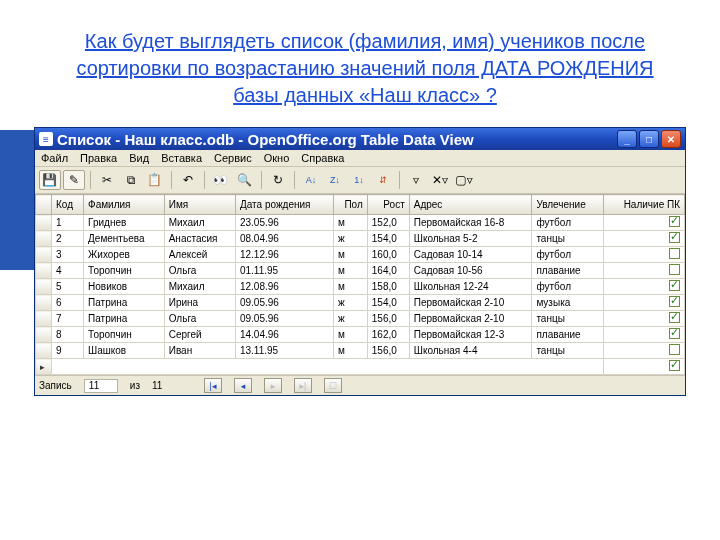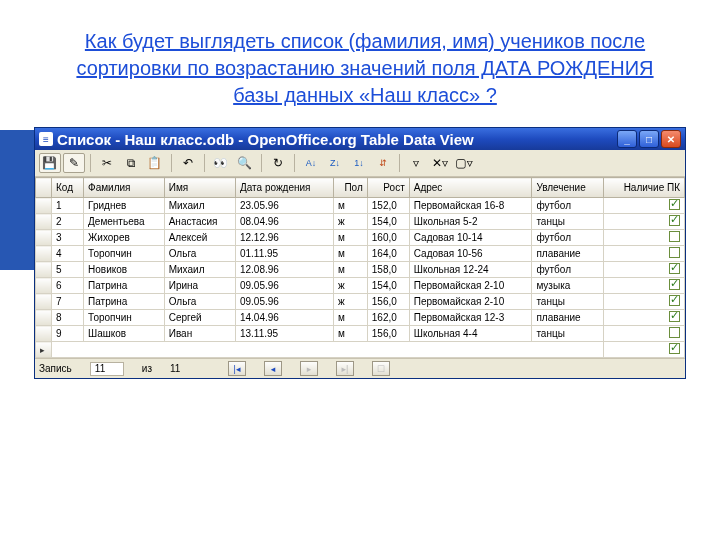--- a/index.html
+++ b/index.html
@@ -77,21 +77,21 @@
     width:16px;
   }
   .rowhead.current::before { content:"▸"; color:#333; font-size:9px; }
   .ck { display:inline-block; width:11px; height:11px; border:1px solid #6b8e3c; background:#fff; position:relative; }
   .ck.checked::after {
     content:"✓"; position:absolute; top:-3px; left:0; font-size:11px; color:#2a7a1a;
   }
   .empty-cell { height:14px; }
   .statusbar {
     background:#ece9d8; border-top:1px solid #c9c3b1;
-    padding:2px 4px; display:flex; align-items:center; gap:18px; font-size:10px;
+    padding:2px 4px; display:flex; align-items:center; gap:12px; font-size:10px;
   }
   .statusbar .field {
     background:#fff; border:1px solid #b8b2a0; padding:0 4px; min-width:34px; height:14px;
     display:inline-flex; align-items:center;
   }
   .navbtn {
     width:18px; height:15px; border:1px solid #9d9785;
     background: linear-gradient(to bottom,#fdfdfb,#e3e0d2);
     display:flex; align-items:center; justify-content:center; font-size:9px; color:#1e4bbf;
   }
@@ -110,20 +110,29 @@
     <span class="doc-icon">≡</span>
     <span class="title">Список - Наш класс.odb - OpenOffice.org Table Data View</span>
     <span class="spacer"></span>
     <div class="winbtns">
       <div class="winbtn">_</div>
       <div class="winbtn">□</div>
       <div class="winbtn close">✕</div>
     </div>
   </div>
 
+  <div class="menubar">
+    <span>Файл</span>
+    <span>Правка</span>
+    <span>Вид</span>
+    <span>Вставка</span>
+    <span>Сервис</span>
+    <span>Окно</span>
+    <span>Справка</span>
+  </div>
 
   <div class="toolbar">
     <div class="tbbtn framed">💾</div>
     <div class="tbbtn framed">✎</div>
     <div class="tsep"></div>
     <div class="tbbtn">✂</div>
     <div class="tbbtn">⧉</div>
     <div class="tbbtn">📋</div>
     <div class="tsep"></div>
     <div class="tbbtn">↶</div>

